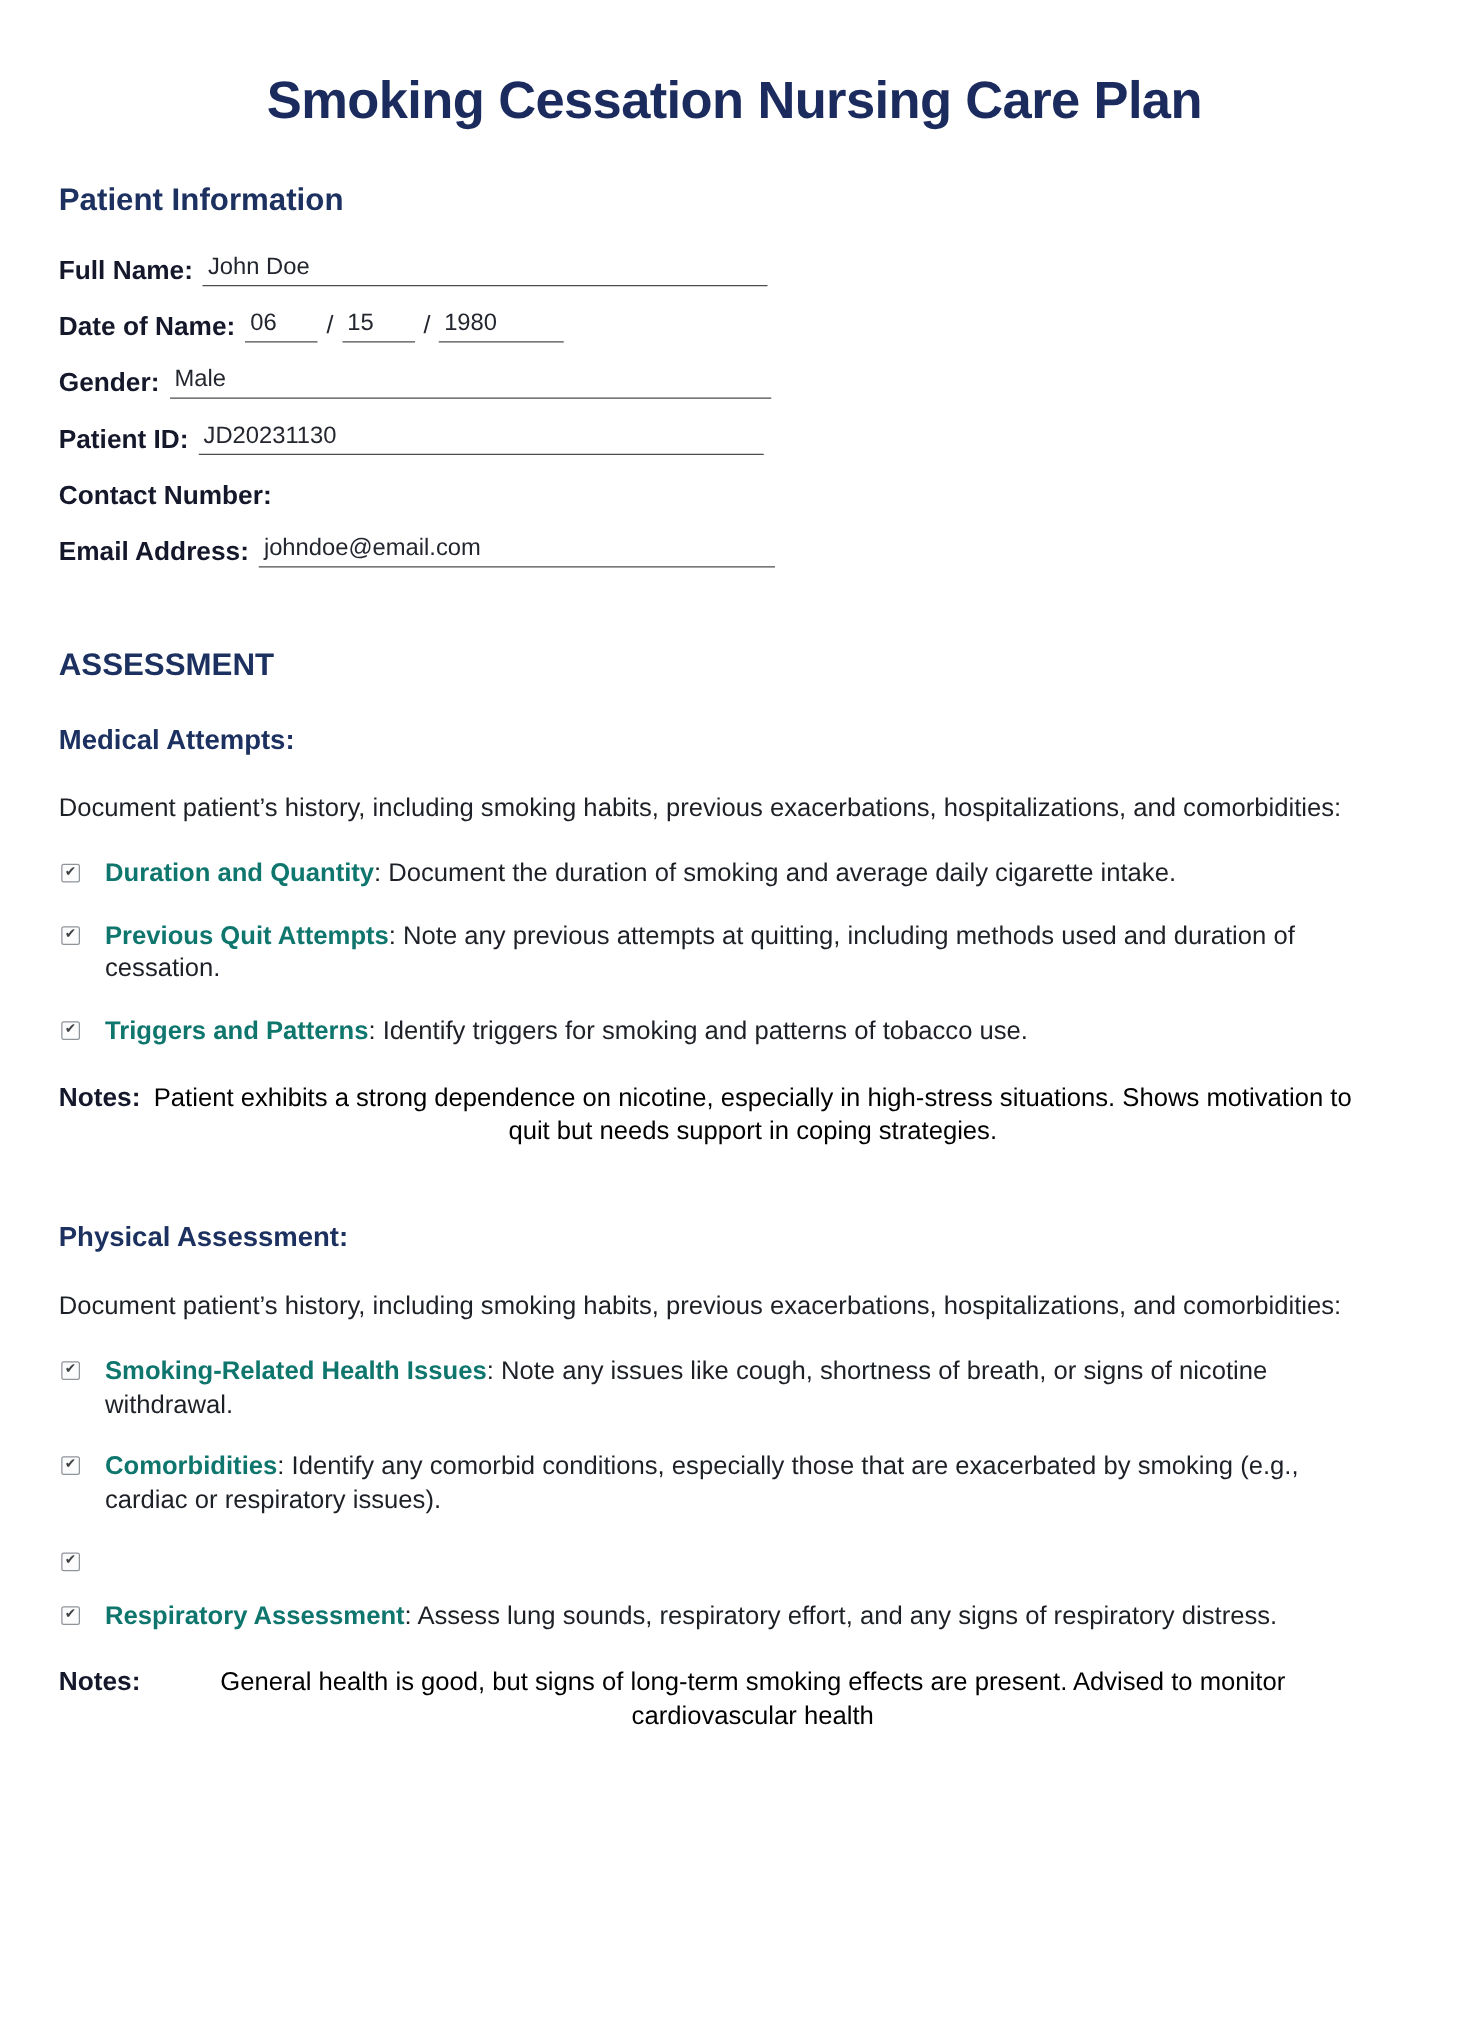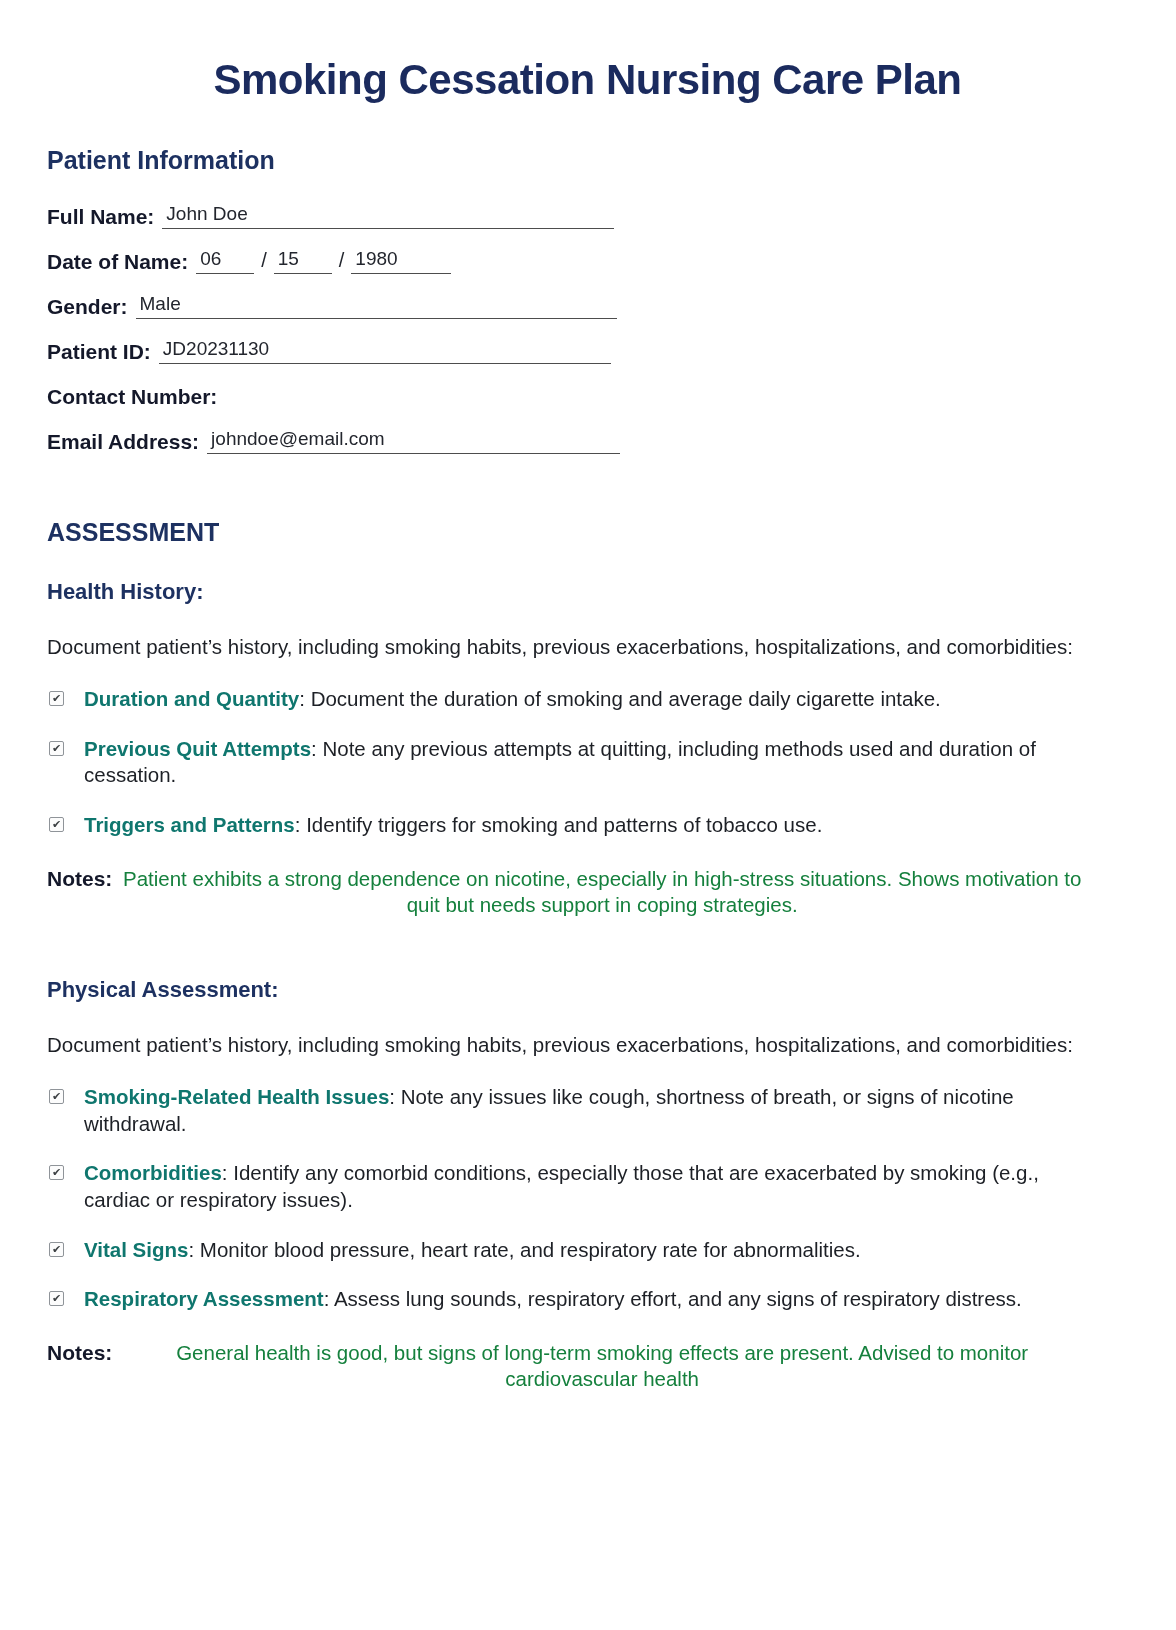--- a/index.html
+++ b/index.html
@@ -112,21 +112,21 @@
     font-size: 21px;
     font-weight: 700;
     color: #14182a;
     white-space: nowrap;
     margin-right: 5px;
     line-height: 1.26;
   }
   .notes-text {
     font-size: 20.5px;
     line-height: 1.3;
-    color: #15803d;
+    color: #000000;
   }
   .assessment-section { margin-bottom: 50px; }
   .assessment-title { margin-bottom: 32px; }
 </style>
 </head>
 <body>
 
 <h1 class="page-title">Smoking Cessation Nursing Care Plan</h1>
 
 <section class="patient-section">
@@ -163,21 +163,21 @@
   <div class="field-row">
     <span class="field-label">Email Address:</span>
     <span class="field-value" style="width:413px">johndoe@email.com</span>
   </div>
 </section>
 
 <section class="assessment-block">
   <h2 class="section-heading assessment-title">ASSESSMENT</h2>
 
   <div class="assessment-section">
-    <h3 class="sub-heading">Health History:</h3>
+    <h3 class="sub-heading">Medical Attempts:</h3>
     <p class="intro-text">Document patient’s history, including smoking habits, previous exacerbations, hospitalizations, and comorbidities:</p>
 
     <div class="check-item">
       <span class="checkbox">
           <span class="check-glyph">✔</span>
         </span>
       <div class="check-text"><strong>Duration and Quantity</strong><span>: Document the duration of smoking and average daily cigarette intake.</span></div>
     </div>
 
     <div class="check-item">
@@ -215,21 +215,20 @@
       <span class="checkbox">
           <span class="check-glyph">✔</span>
         </span>
       <div class="check-text"><strong>Comorbidities</strong><span>: Identify any comorbid conditions, especially those that are exacerbated by smoking (e.g., cardiac or respiratory issues).</span></div>
     </div>
 
     <div class="check-item">
       <span class="checkbox">
           <span class="check-glyph">✔</span>
         </span>
-      <div class="check-text"><strong>Vital Signs</strong><span>: Monitor blood pressure, heart rate, and respiratory rate for abnormalities.</span></div>
     </div>
 
     <div class="check-item">
       <span class="checkbox">
           <span class="check-glyph">✔</span>
         </span>
       <div class="check-text"><strong>Respiratory Assessment</strong><span>: Assess lung sounds, respiratory effort, and any signs of respiratory distress.</span></div>
     </div>
 
     <div class="notes-row">

